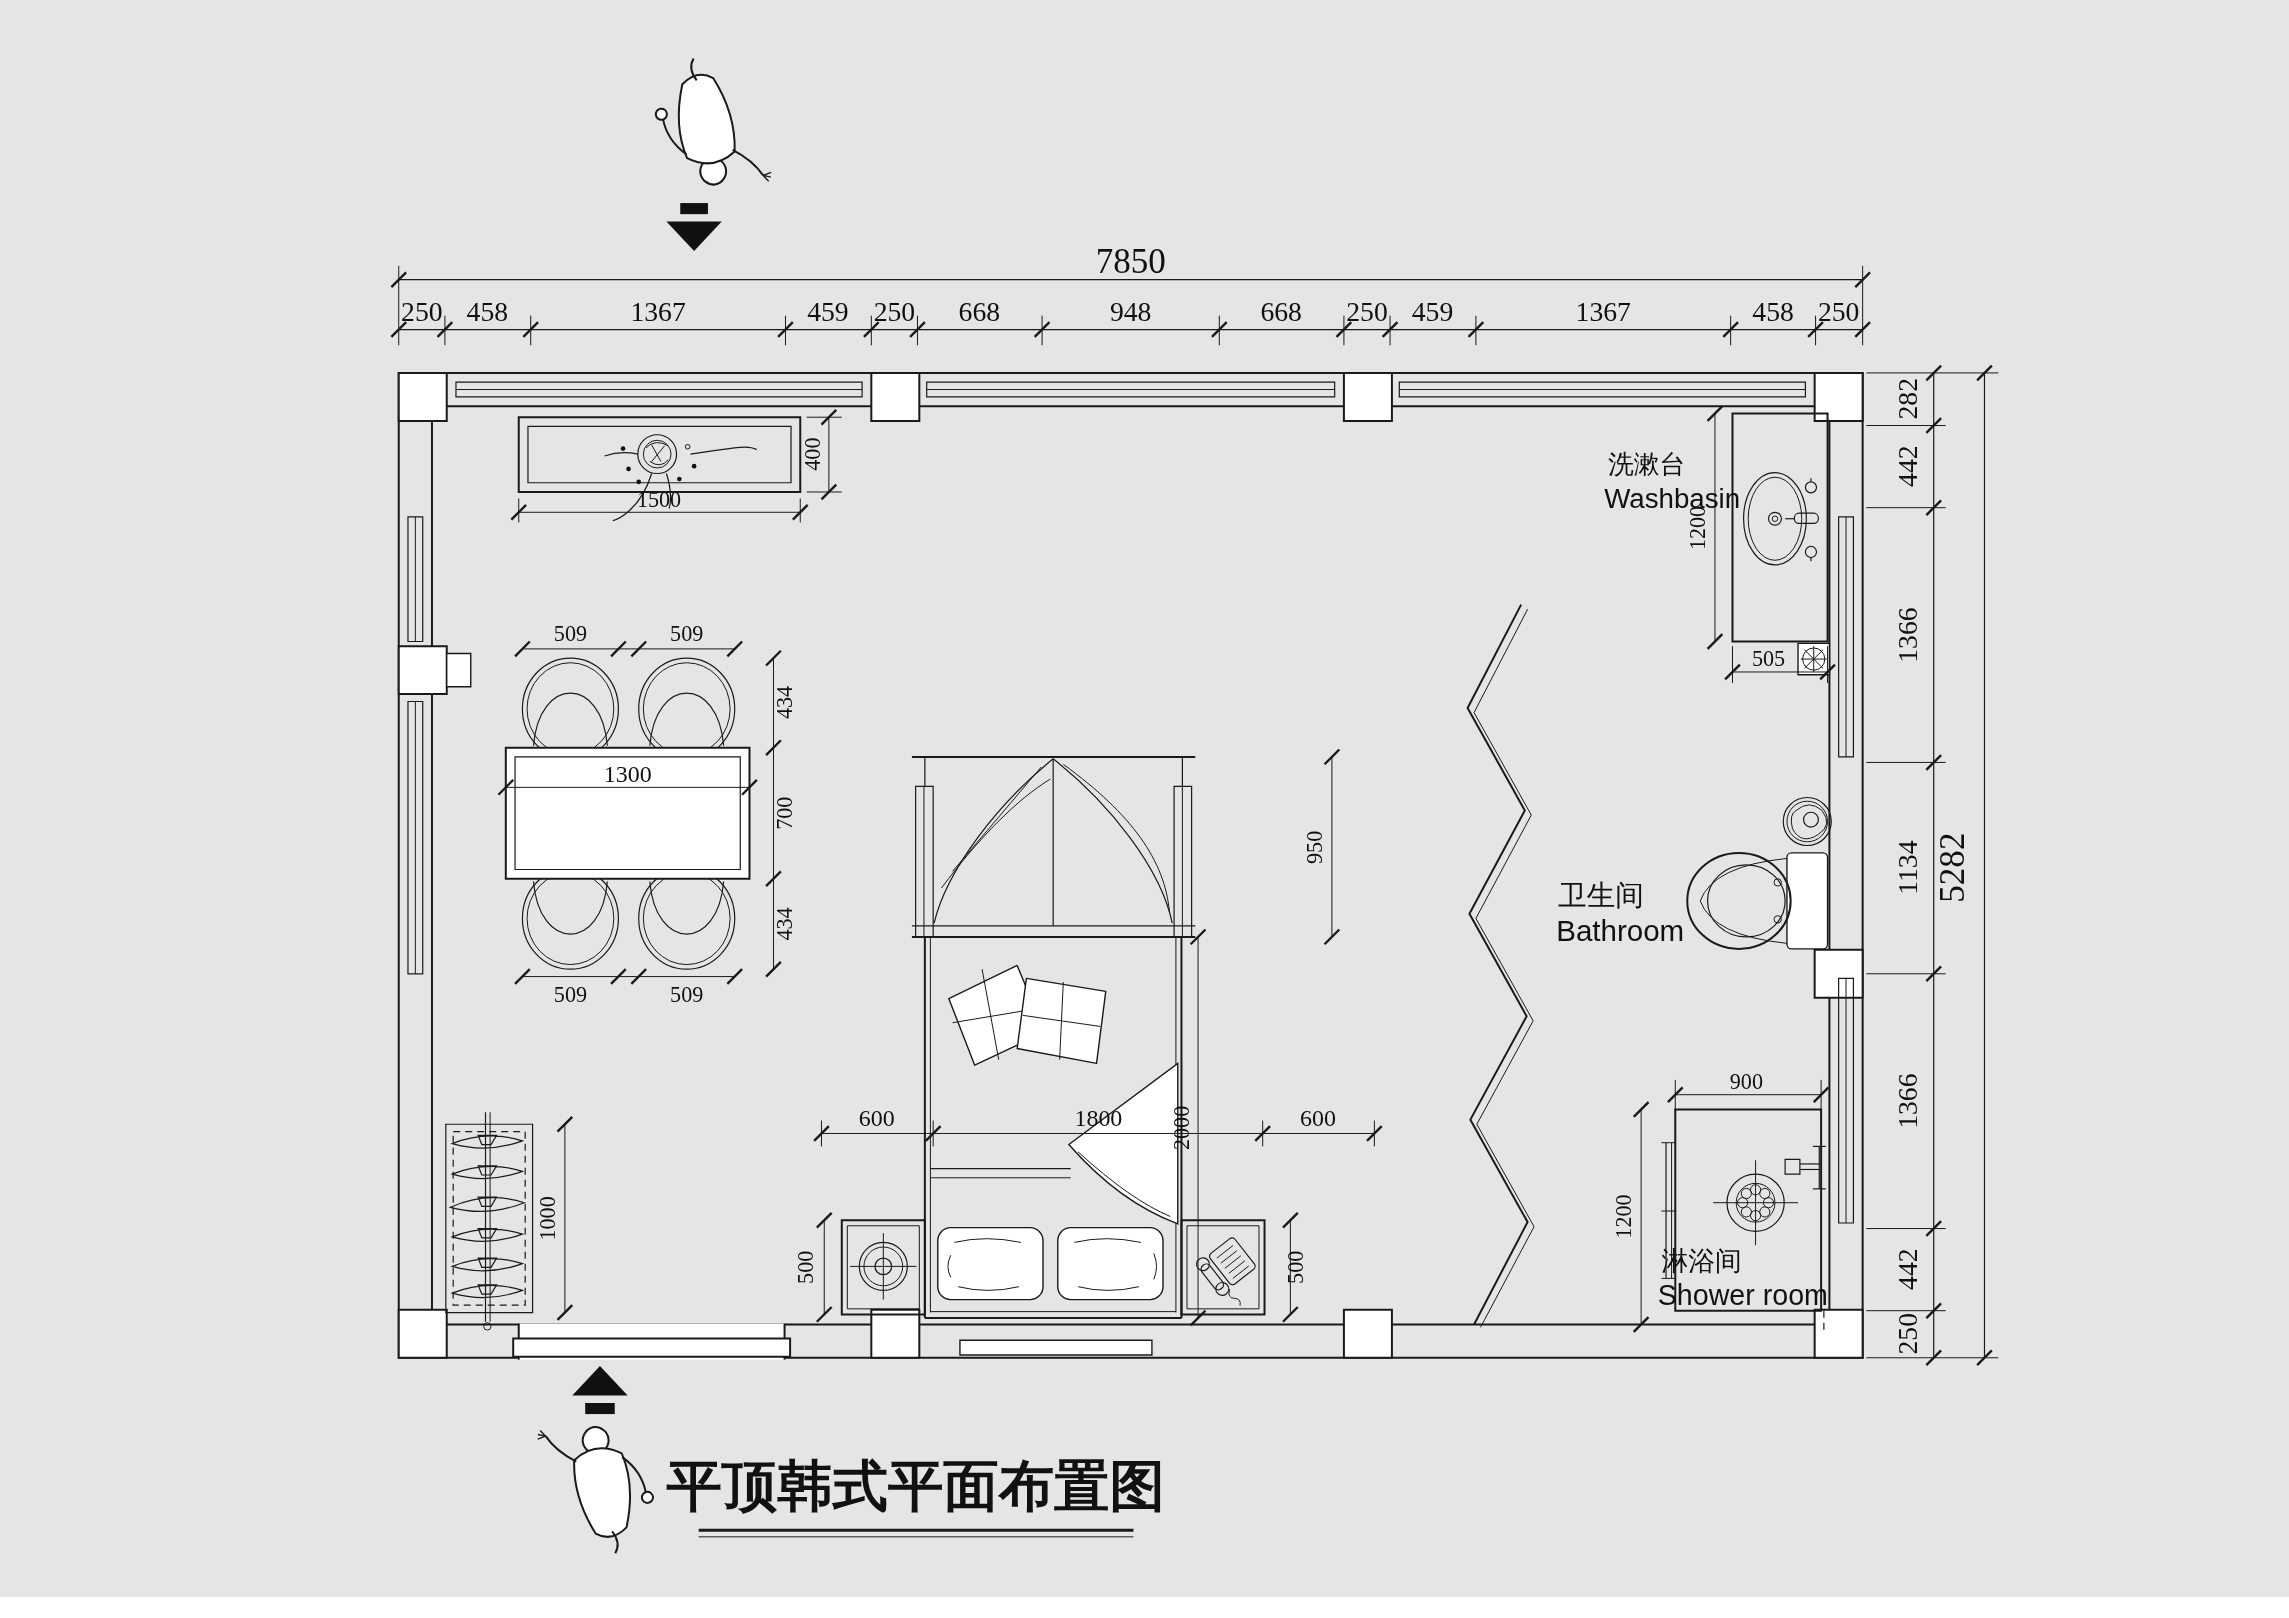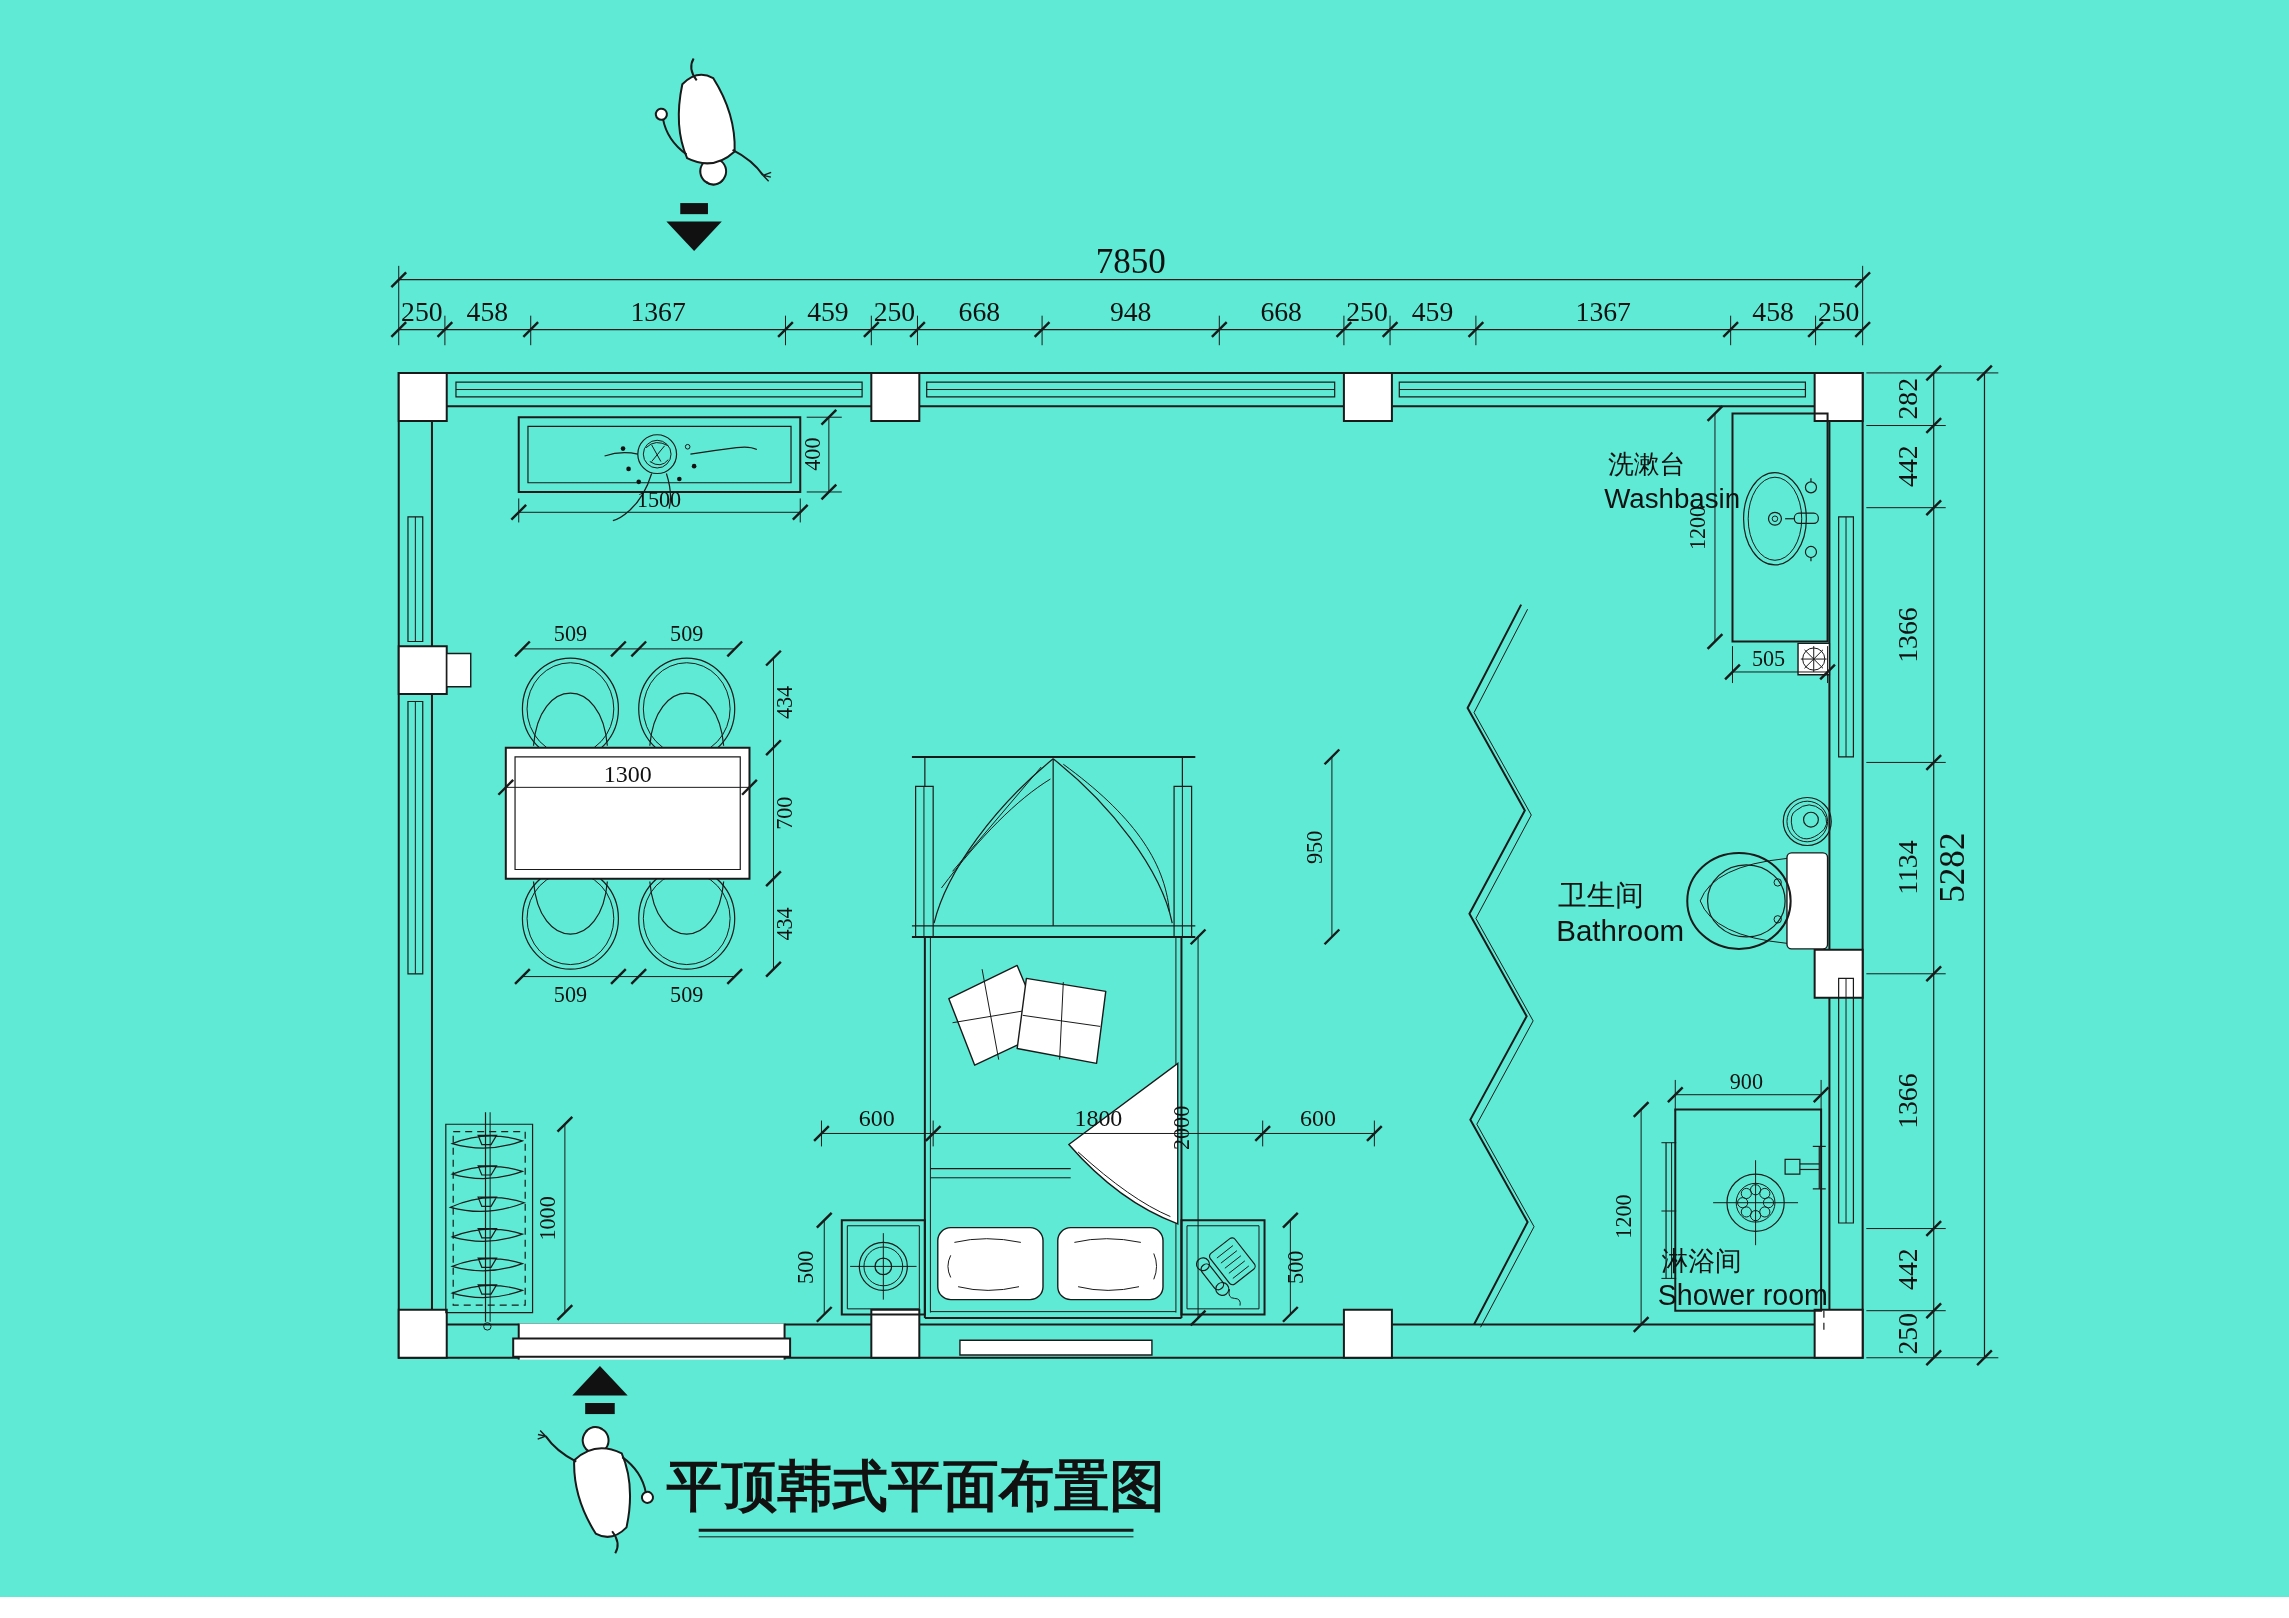--- a/index.html
+++ b/index.html
@@ -1,16 +1,16 @@
 <!DOCTYPE html>
 <html style="font-size:14.8px"><head>
 <meta charset="utf-8">
 <style>
   html,body{margin:0;padding:0;background:#ffffff;}
-  .stage{position:relative;width:2290px;height:1597px;background:#5eead4;overflow:hidden;}
+  .stage{position:relative;width:2290px;height:1597px;background:#e5e5e5;overflow:hidden;}
   svg{display:block;}
   svg *{vector-effect:non-scaling-stroke;}
   .ln{fill:none;stroke:#1a1a1a;stroke-width:2;}
   .ln1{fill:none;stroke:#1a1a1a;stroke-width:1.2;}
   .ln3{fill:none;stroke:#1a1a1a;stroke-width:3;}
   .thin{fill:none;stroke:#1a1a1a;stroke-width:1;}
   .fillw{fill:#ffffff;stroke:#1a1a1a;stroke-width:2;}
   .fillw1{fill:#ffffff;stroke:#1a1a1a;stroke-width:1.4;}
   .solid{fill:#111111;stroke:none;}
   .dash{fill:none;stroke:#1a1a1a;stroke-width:1.2;stroke-dasharray:7 5;}

